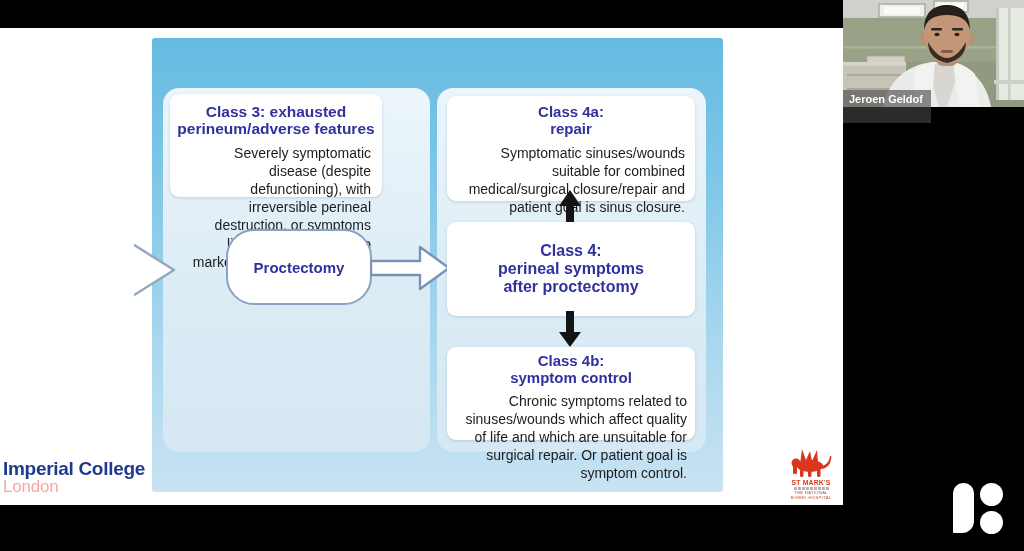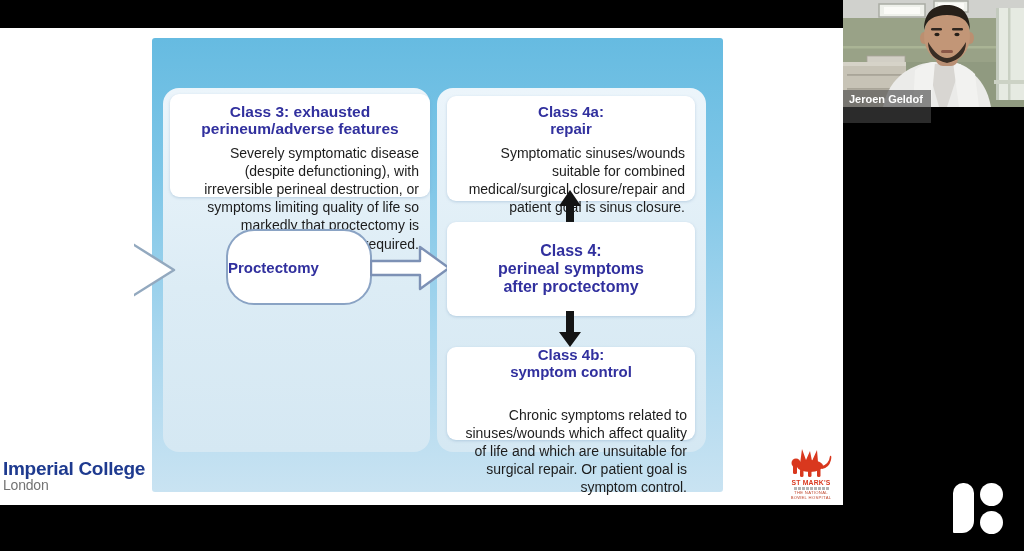--- a/index.html
+++ b/index.html
@@ -16,47 +16,47 @@
 
   .panel{top:88px;height:364px;border-radius:16px;
          background:linear-gradient(180deg,#ecf5fb 0%,#dcecf5 55%,#d5e8f3 100%);}
   #panel-left{left:163px;width:267px;}
   #panel-right{left:437px;width:269px;}
 
   .whitebox{background:#ffffff;border-radius:9px;box-shadow:0 1px 3px rgba(110,150,185,.35);}
   .bluehead{color:#31309e;font-weight:bold;text-align:center;line-height:1.12;}
   .boxbody{color:#1c1c1c;font-size:14px;line-height:1.3;text-align:right;}
 
-  #class3-box{left:170px;top:94px;width:260px;height:103px;}
+  #class3-box{left:170px;top:94px;width:212px;height:103px;}
   #class3-box .bluehead{font-size:15.5px;padding-top:9px;}
   #class3-box .boxbody{padding:6px 11px 0 13px;}
 
   #proctectomy-box{left:226px;top:229px;width:146px;height:76px;background:#fff;
                    border:2px solid #8aa3c4;border-radius:28px;display:flex;
-                   align-items:center;justify-content:flex-start;box-sizing:border-box;}
+                   align-items:center;justify-content:center;box-sizing:border-box;}
   #proctectomy-box span{color:#31309e;font-weight:bold;font-size:15px;}
 
   #class4a-box{left:447px;top:96px;width:248px;height:105px;}
   #class4a-box .bluehead{font-size:15px;padding-top:8px;}
   #class4a-box .boxbody{padding:6px 10px 0 12px;}
 
   #class4-box{left:447px;top:222px;width:248px;height:94px;display:flex;
               align-items:center;justify-content:center;}
   #class4-box .bluehead{font-size:16px;}
 
   #class4b-box{left:447px;top:347px;width:248px;height:93px;}
-  #class4b-box .bluehead{font-size:15px;}
-  #class4b-box .boxbody{padding:5px 8px 0 11px;margin-top:20px;}
+  #class4b-box .bluehead{font-size:15px;padding-top:6px;}
+  #class4b-box .boxbody{padding:5px 8px 0 11px;}
 
   svg{display:block;}
 
   
   #imperial-logo{left:3px;top:459px;line-height:1.02;}
   #imperial-line1{font-size:19px;font-weight:bold;color:#1e3a8f;letter-spacing:-0.3px;}
-  #imperial-line2{font-size:14px;color:#737373;letter-spacing:-0.2px;}
+  #imperial-line2{font-size:17px;color:#fca5a5;letter-spacing:-0.2px;}
 
   
   #stmarks-logo{left:786px;top:448px;width:50px;text-align:center;}
   #stmarks-name{font-size:6.8px;font-weight:bold;color:#d9381e;letter-spacing:.2px;margin-top:1px;}
   #stmarks-squares{display:flex;justify-content:center;gap:1px;margin-top:1px;}
   #stmarks-squares i{width:3px;height:3px;background:#b4b4b4;display:block;}
   .stmarks-tag{font-size:4.2px;color:#c0492f;letter-spacing:.3px;line-height:1.25;}
 
   
   #webcam{left:843px;top:0;width:181px;height:107px;overflow:hidden;background:#99a287;}

